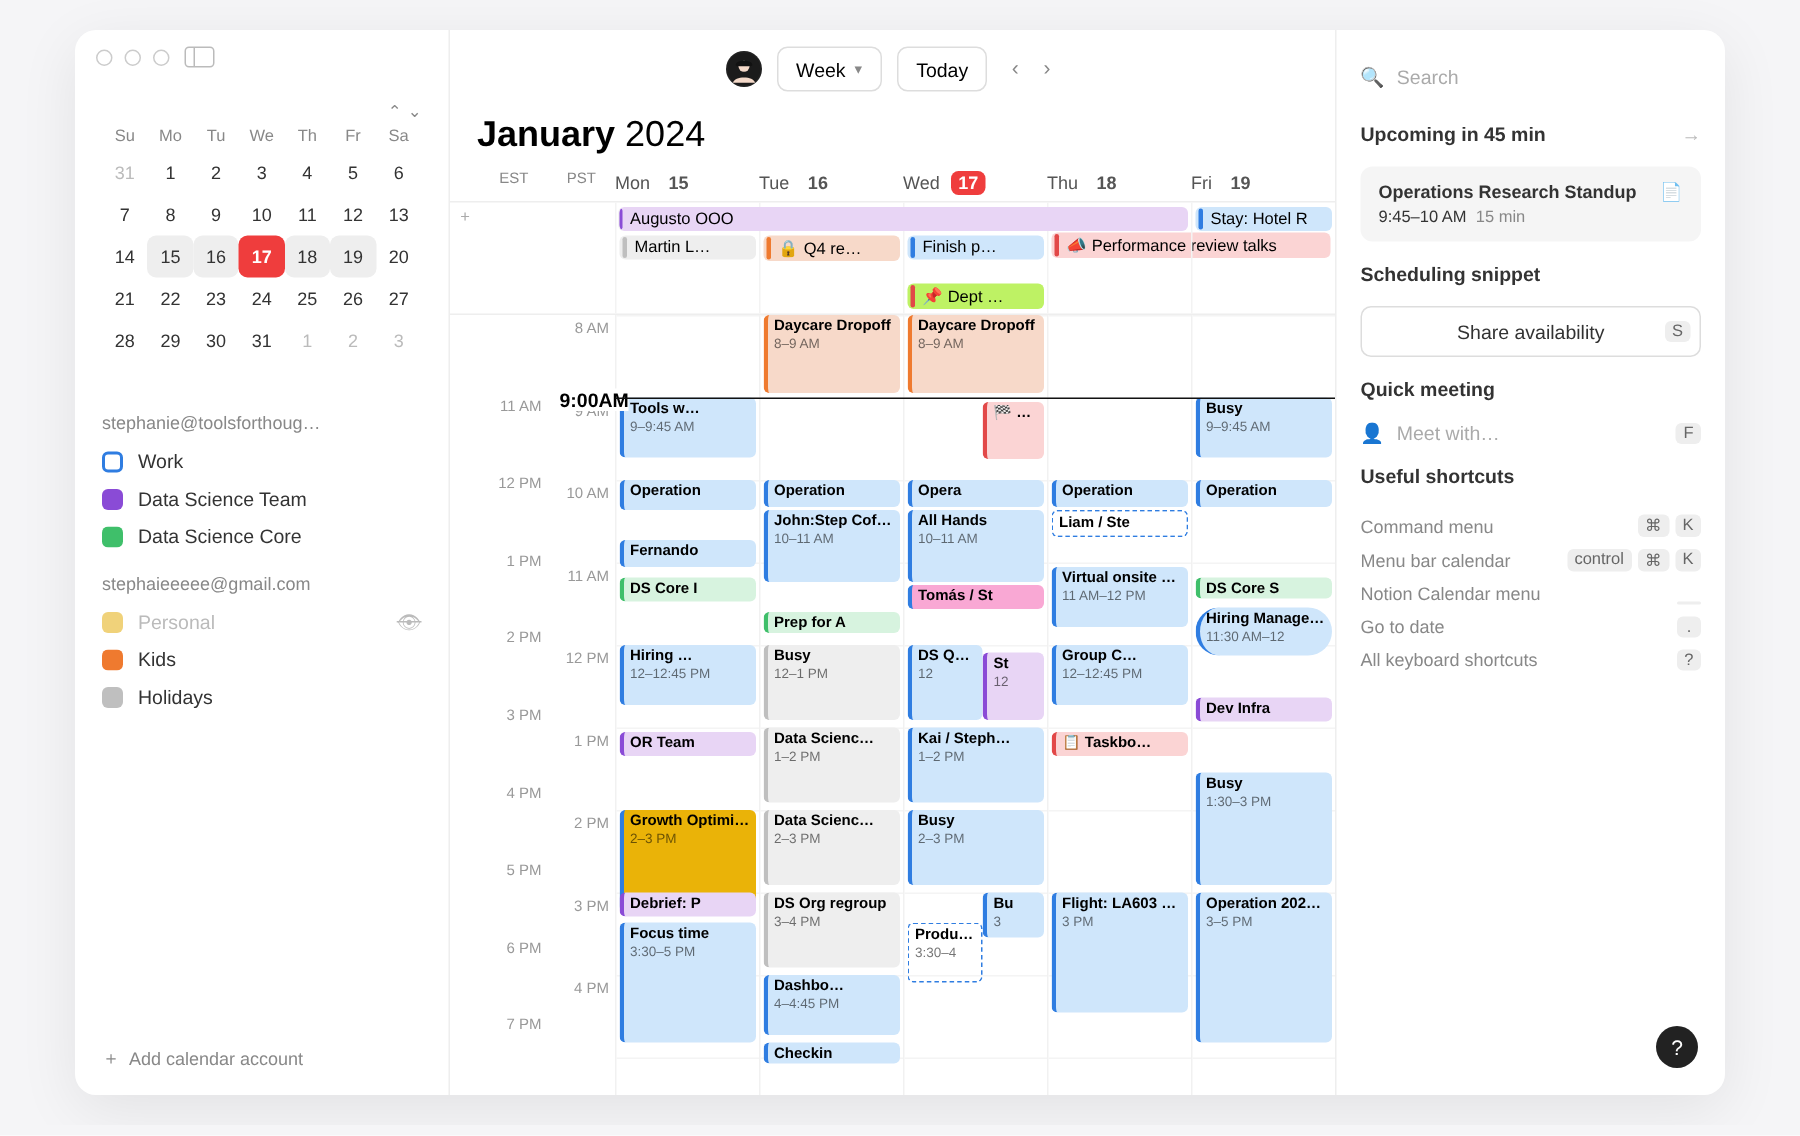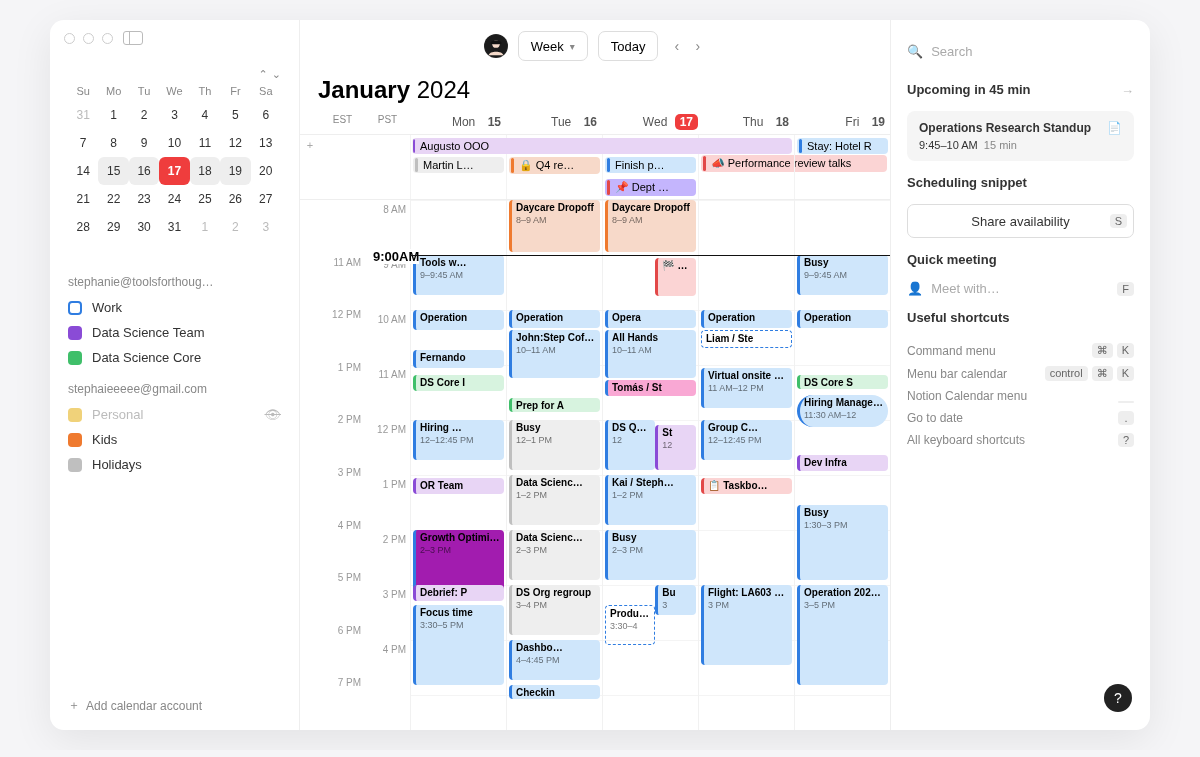--- a/index.html
+++ b/index.html
@@ -34,21 +34,21 @@
   .topbar .spacer { flex:1;}
   .avatar { width:24px; height:24px; border-radius:50%; background:#222; display:inline-flex; align-items:center; justify-content:center; overflow:hidden;}
   .avatar svg{width:22px; height:22px;}
   .seg-btn { height:30px; padding:0 12px; border:1px solid #ddd; border-radius:7px; background:#fff; font-size:13px; display:inline-flex; align-items:center; gap:6px; cursor:pointer;}
   .nav-arrows span{ color:#888; font-size:14px; padding:0 6px; cursor:pointer;}
   .month-title { font-size:24px; padding:4px 0 6px 18px;}
   .month-title b{font-weight:800;}
   .day-header { display:flex; border-bottom:1px solid #eee; font-size:12px; color:#555;}
   .tzcol { width:45px; text-align:center; font-size:10px; color:#888; padding-top:4px;}
   .day-header .tzcol{ border:none;}
-  .day-col-head { flex:1; text-align:right; padding:4px 0;}
+  .day-col-head { flex:1; text-align:left; padding:4px 0;}
   .day-col-head .num{ display:inline-block; margin-left:4px; padding:1px 5px; border-radius:5px; font-weight:600;}
   .day-col-head.today .num{ background:#ef3d3d; color:#fff;}
   .allday-row { display:flex; border-bottom:1px solid #eee; min-height:50px; font-size:11px;}
   .allday-row .plus{ width:20px; color:#aaa; text-align:center; padding-top:4px;}
   .allday-cells{ flex:1; display:grid; grid-template-columns:repeat(5,1fr); position:relative;}
   .allday-cells > div{ border-left:1px solid #f3f3f3; position:relative; padding:2px;}
   .chip { border-radius:4px; padding:2px 5px; margin:1px 0; font-size:11px; white-space:nowrap; overflow:hidden; text-overflow:ellipsis; display:flex; align-items:center; gap:3px;}
   .chip .bar{ width:3px; align-self:stretch; border-radius:2px; margin:-1px 2px -1px -3px;}
   .grid-scroll { flex:1; overflow:hidden; position:relative;}
   .grid-body { display:flex; height:100%;}
@@ -228,21 +228,21 @@
       <div style="width:90px"></div>
       <div class="allday-cells" id="allday-cells">
           <div>
             <div class="chip" style="background: rgb(238, 238, 238); margin-top: 20px;"><span class="bar" style="background:#bfbfbf"></span>Martin L…</div>
           </div>
           <div>
             <div class="chip" style="background: rgb(247, 217, 201); margin-top: 20px;"><span class="bar" style="background:#ef7a2f"></span>🔒 Q4 re…</div>
           </div>
           <div>
             <div class="chip" style="background: rgb(207, 230, 251); margin-top: 20px;"><span class="bar" style="background:#2f7de1"></span>Finish p…</div>
-            <div class="chip" style="background: #c4b5fd; margin-top: 6px;"><span class="bar" style="background:#e24848"></span>📌 Dept …</div>
+            <div class="chip" style="background: #bef264; margin-top: 16px;"><span class="bar" style="background:#e24848"></span>📌 Dept …</div>
           </div>
           <div>
             <div class="chip" style="background: rgb(251, 212, 212); margin-top: 0px; position: absolute; left: 2px; right: -100%; top: 20px; width: calc(200% - 4px);"><span class="bar" style="background:#e24848"></span>📣 Performance review talks</div>
           </div>
           <div>
             <div class="chip" style="background: rgb(207, 230, 251);"><span class="bar" style="background:#2f7de1"></span>Stay: Hotel R</div>
           </div>
           <div class="chip" style="background: rgb(232, 213, 245); position: absolute; left: 2px; top: 2px; width: calc(80% - 4px);"><span class="bar" style="background:#8a4bd6"></span>Augusto OOO</div>
         </div>
     </div>
@@ -294,21 +294,21 @@
               <div class="ev" style="top: 150px; height: 18px; background: rgb(207, 230, 251); border-left-color: rgb(47, 125, 225);">
                 <span class="t">Fernando</span>
               </div>
               <div class="ev" style="top: 175px; height: 16px; background: rgb(215, 243, 223); border-left-color: rgb(63, 191, 106);">
                 <span class="t">DS Core I</span>
               </div>
               <div class="ev" style="top: 220px; height: 40px; background: rgb(207, 230, 251); border-left-color: rgb(47, 125, 225);"><span class="t">Hiring …</span><span class="s">12–12:45 PM</span></div>
               <div class="ev" style="top: 278px; height: 16px; background: rgb(232, 213, 245); border-left-color: rgb(138, 75, 214);">
                 <span class="t">OR Team</span>
               </div>
-              <div class="ev" style="top: 330px; height: 68px; background: #a21caf; border-left-color: rgb(47, 125, 225);"><span class="t">Growth Optimiz…</span><span class="s">2–3 PM</span></div>
+              <div class="ev" style="top: 330px; height: 68px; background: #eab308; border-left-color: rgb(47, 125, 225);"><span class="t">Growth Optimiz…</span><span class="s">2–3 PM</span></div>
               <div class="ev" style="top: 385px; height: 16px; background: rgb(232, 213, 245); border-left-color: rgb(138, 75, 214);">
                 <span class="t">Debrief: P</span>
               </div>
               <div class="ev" style="top: 405px; height: 80px; background: rgb(207, 230, 251); border-left-color: rgb(47, 125, 225);"><span class="t">Focus time</span><span class="s">3:30–5 PM</span></div>
               <div class="now-label" style="top: 49px;">9:00AM</div>
             </div>
             <div class="day-col">
               <div class="hour-line" style="top: 0px;"></div>
               <div class="hour-line" style="top: 55px;"></div>
               <div class="hour-line" style="top: 110px;"></div>

